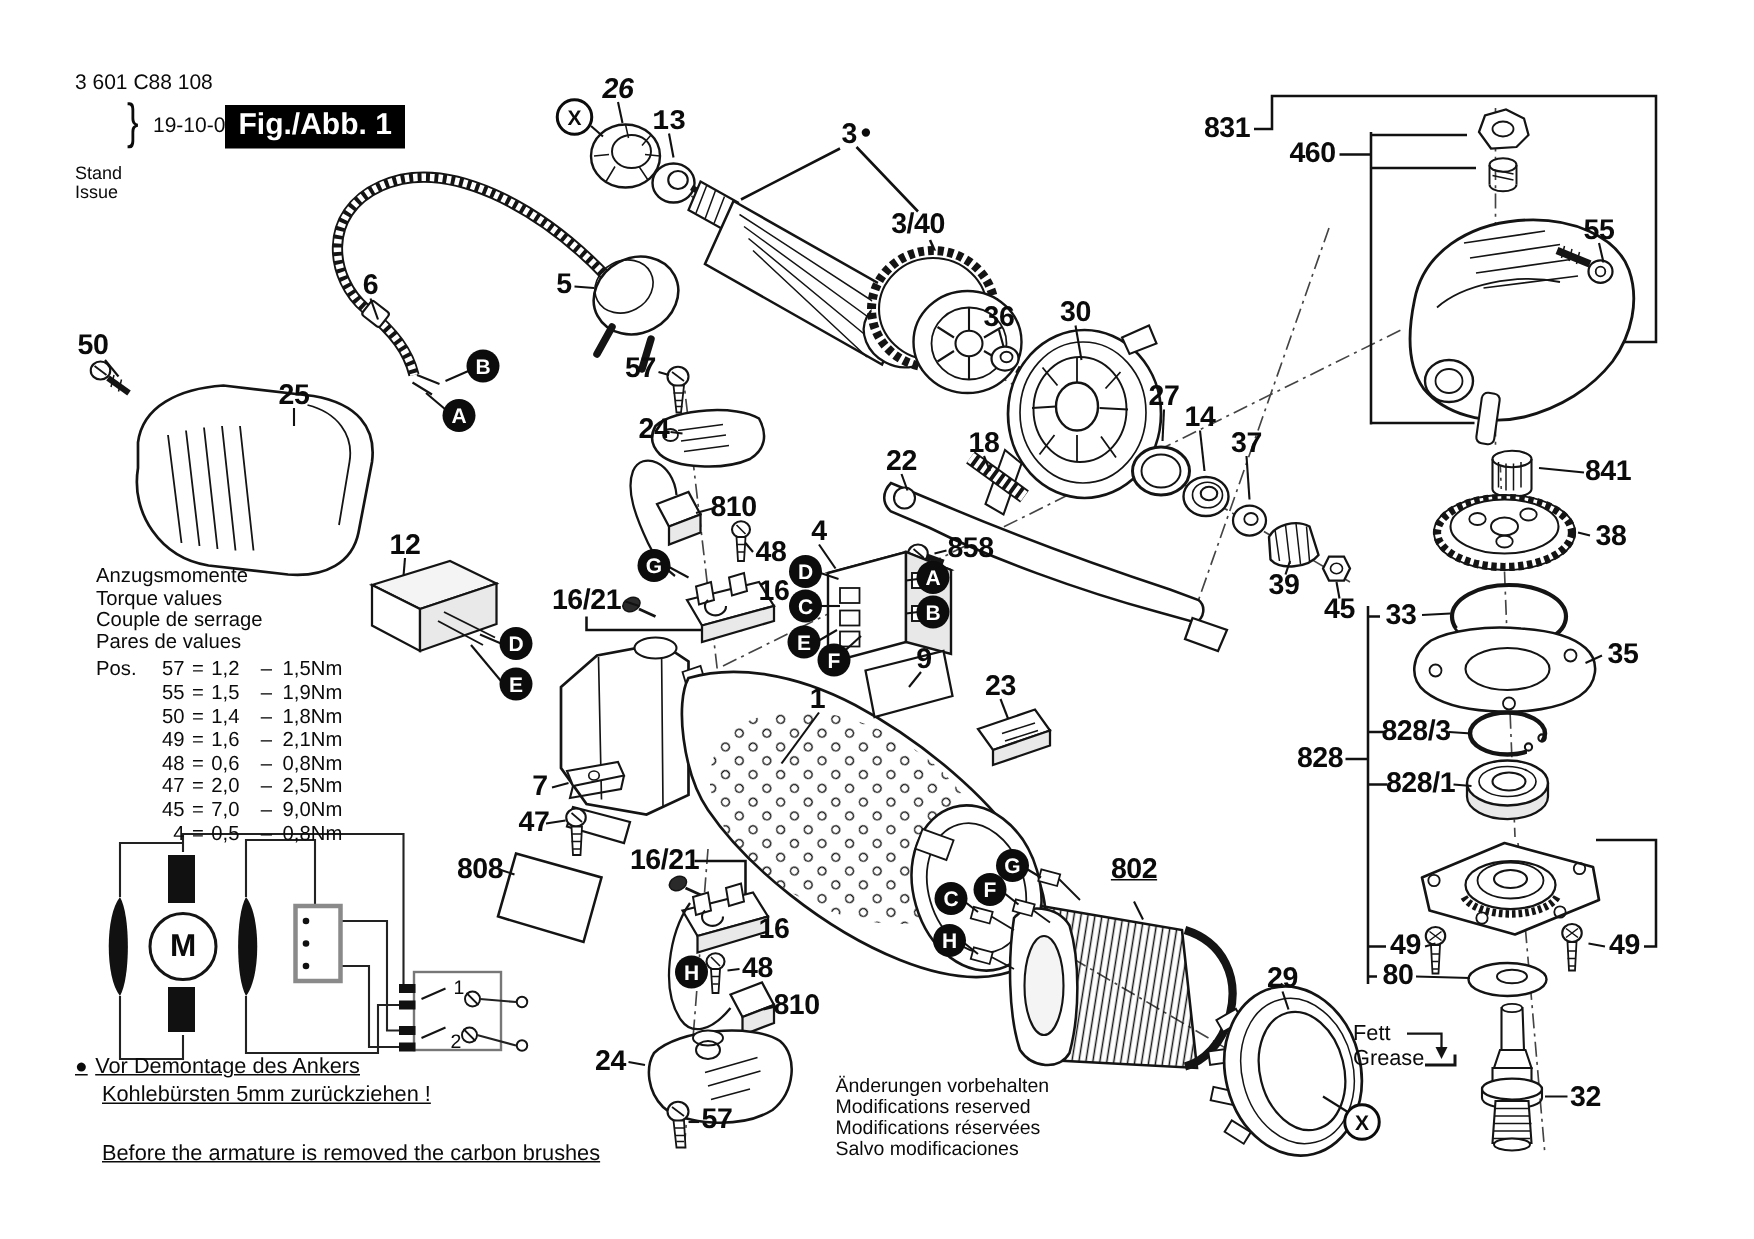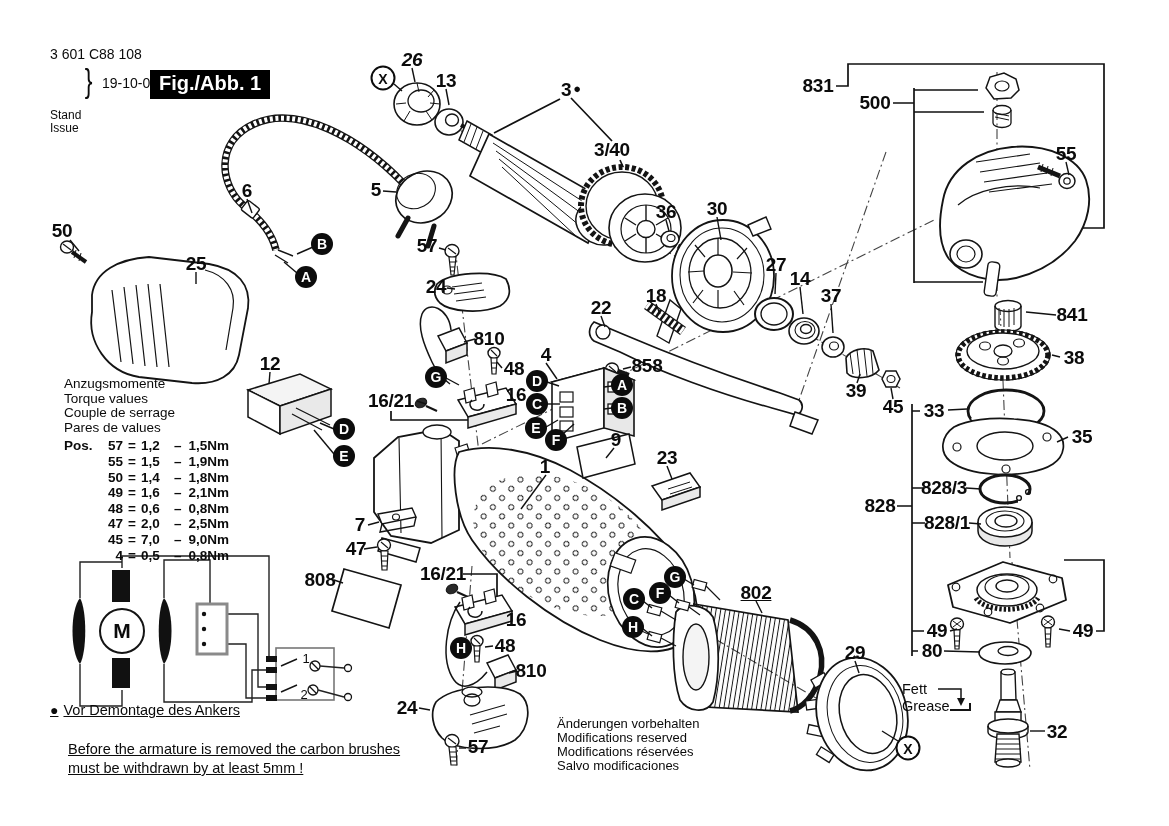--- a/index.html
+++ b/index.html
@@ -16,21 +16,21 @@
          font-weight:bold;font-size:14px;display:flex;align-items:center;justify-content:center;
          transform:translate(-50%,-50%);z-index:6;}
   #hdr-partnum{position:absolute;left:50px;top:46px;font-size:14px;z-index:6;}
   #hdr-standissue{position:absolute;left:50px;top:69px;font-size:12px;line-height:13px;z-index:6;margin-top:40px;}
   #hdr-brace{position:absolute;left:83px;top:62px;font-size:33px;font-weight:400;transform:scaleX(.7);z-index:6;}
   #hdr-date{position:absolute;left:102px;top:75px;font-size:14px;z-index:6;}
   #fig-box{position:absolute;left:150px;top:70px;background:#000;color:#fff;font-size:20px;
            font-weight:bold;padding:2px 9px 4px;z-index:6;}
   #title{position:absolute;left:488px;top:45px;font-size:28px;font-weight:bold;letter-spacing:-.5px;z-index:6;}
   #torque{position:absolute;left:64px;top:377px;font-size:13.5px;line-height:14.6px;z-index:6;}
-  #torque-rows{margin-top:3px;font-weight:bold;}
+  #torque-rows{margin-top:3px;}
   .tq-row{display:flex;line-height:15.6px;}
   .tq-prefix{width:33px;}
   .tq-pos{width:26px;text-align:right;}
   .tq-eq{padding:0 5px;}
   .tq-min{width:26px;}
   .tq-dash{padding:0 7px;}
   #notes{position:absolute;left:50px;top:701px;font-size:14.5px;line-height:19px;z-index:6;text-decoration:underline;}
   .note-line.indent{padding-left:18px;}
   .note-bullet{font-size:14px;margin-right:5px;}
   .note-en-first{margin-top:20px;}
@@ -616,22 +616,22 @@
           <span class="tq-eq">=</span>
           <span class="tq-min">0,5</span>
           <span class="tq-dash">–</span>
           <span class="tq-max">0,8Nm</span>
         </div>
       </div>
   </div>
 
   <div id="notes">
       <div class="note-line"><span class="note-bullet">●</span>Vor Demontage des Ankers</div>
+      <div class="note-line indent">Kohlebürsten 5mm zurückziehen !</div>
       <div class="note-line indent note-en-first">Before the armature is removed the carbon brushes</div>
-      <div class="note-line indent">must be withdrawn by at least 5mm !</div>
     </div>
 
   <div id="footer">
       <div class="footer-line">Änderungen vorbehalten</div>
       <div class="footer-line">Modifications reserved</div>
       <div class="footer-line">Modifications réservées</div>
       <div class="footer-line">Salvo modificaciones</div>
     </div>
 
   <div id="grease">
@@ -641,21 +641,21 @@
 
   <div id="motor-label">M</div>
   <div id="wire-label-1" class="wire-label">1</div>
   <div id="wire-label-2" class="wire-label">2</div>
 
 <div class="part-label" style="left: 62px; top: 231px;">50</div>
     <div class="part-label" style="left: 196px; top: 264px;">25</div>
     <div class="part-label" style="left: 247px; top: 191px;">6</div>
     <div class="part-label" style="left: 376px; top: 190px;">5</div>
     <div class="part-label" style="left: 412px; top: 60px; font-style: italic;">26</div>
-    <div class="part-label" style="left: 446px; top: 81px;">13</div>
+    <div class="part-label" style="left: 446px; top: 81px; font-family: Liberation Mono, monospace;">13</div>
     <div class="part-label" style="left: 571px; top: 90px;">3<span class="label-dot">●</span></div>
     <div class="part-label" style="left: 612px; top: 150px;">3/40</div>
     <div class="part-label" style="left: 427px; top: 246px;">57</div>
     <div class="part-label" style="left: 436px; top: 287px;">24</div>
     <div class="part-label" style="left: 489px; top: 339px;">810</div>
     <div class="part-label" style="left: 514px; top: 369px;">48</div>
     <div class="part-label" style="left: 391px; top: 401px;">16/21</div>
     <div class="part-label" style="left: 516px; top: 395px;">16</div>
     <div class="part-label" style="left: 270px; top: 364px;">12</div>
     <div class="part-label" style="left: 546px; top: 355px;">4</div>
@@ -674,24 +674,24 @@
     <div class="part-label" style="left: 667px; top: 458px;">23</div>
     <div class="part-label" style="left: 360px; top: 525px;">7</div>
     <div class="part-label" style="left: 356px; top: 549px;">47</div>
     <div class="part-label" style="left: 320px; top: 580px;">808</div>
     <div class="part-label" style="left: 443px; top: 574px;">16/21</div>
     <div class="part-label" style="left: 516px; top: 620px;">16</div>
     <div class="part-label" style="left: 505px; top: 646px;">48</div>
     <div class="part-label" style="left: 531px; top: 671px;">810</div>
     <div class="part-label" style="left: 407px; top: 708px;">24</div>
     <div class="part-label" style="left: 478px; top: 747px;">57</div>
-    <div class="part-label" style="left: 756px; top: 593px; text-decoration: underline;">802</div>
+    <div class="part-label" style="left: 756px; top: 580px; text-decoration: underline;">802</div>
     <div class="part-label" style="left: 855px; top: 653px;">29</div>
     <div class="part-label" style="left: 818px; top: 86px;">831</div>
-    <div class="part-label" style="left: 875px; top: 103px;">500</div>
+    <div class="part-label" style="left: 875px; top: 103px;">460</div>
     <div class="part-label" style="left: 1066px; top: 154px;">55</div>
     <div class="part-label" style="left: 1072px; top: 315px;">841</div>
     <div class="part-label" style="left: 1074px; top: 358px;">38</div>
     <div class="part-label" style="left: 934px; top: 411px;">33</div>
     <div class="part-label" style="left: 1082px; top: 437px;">35</div>
     <div class="part-label" style="left: 944px; top: 488px;">828/3</div>
     <div class="part-label" style="left: 880px; top: 506px;">828</div>
     <div class="part-label" style="left: 947px; top: 523px;">828/1</div>
     <div class="part-label" style="left: 937px; top: 631px;">49</div>
     <div class="part-label" style="left: 1083px; top: 631px;">49</div>

